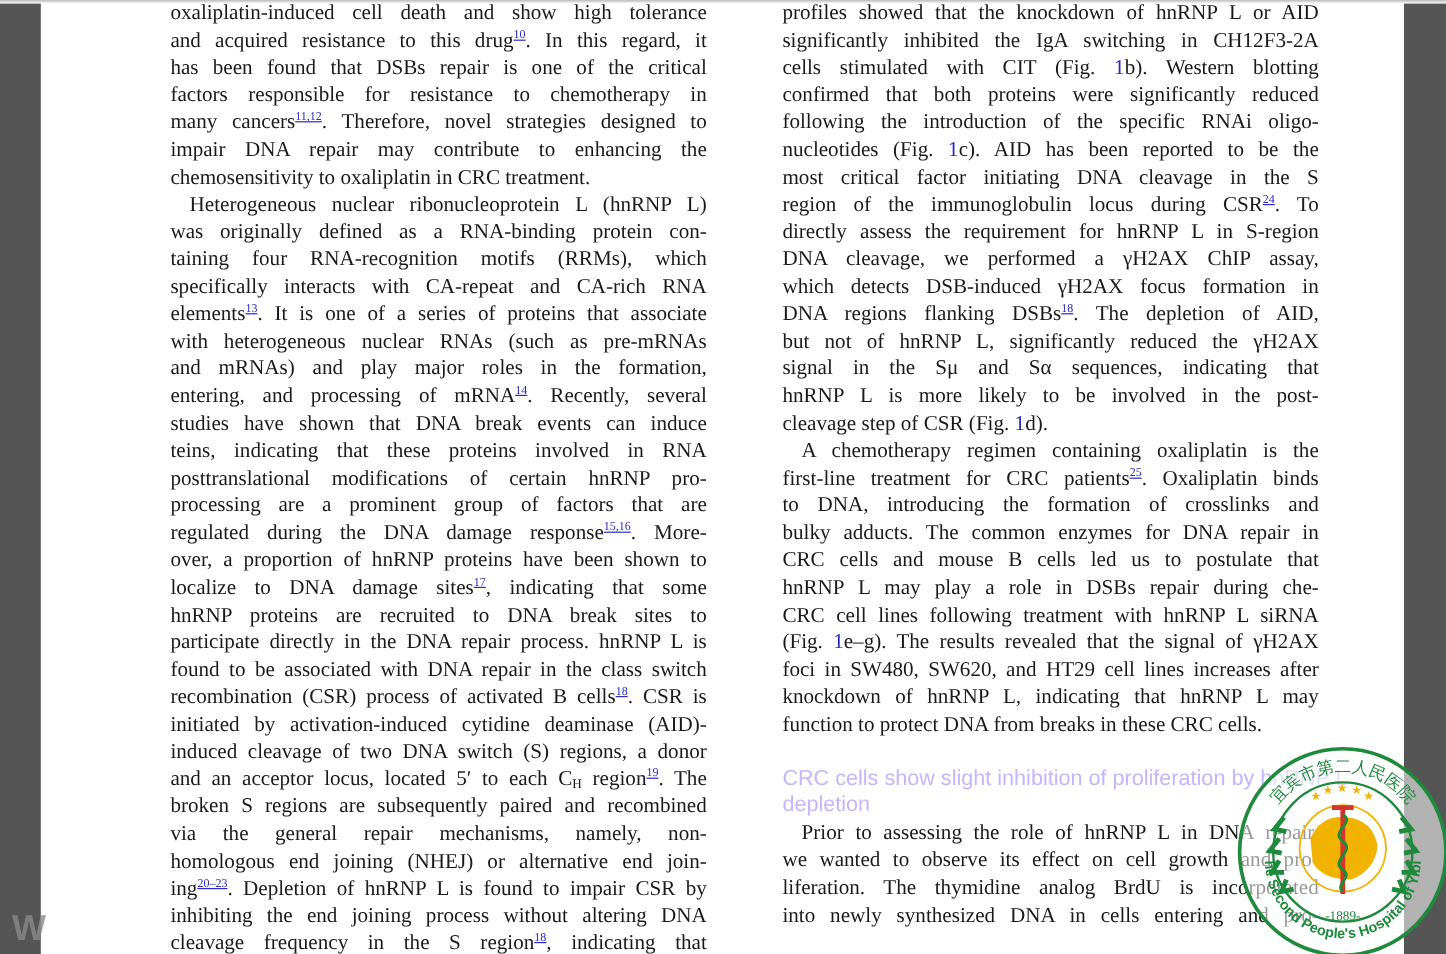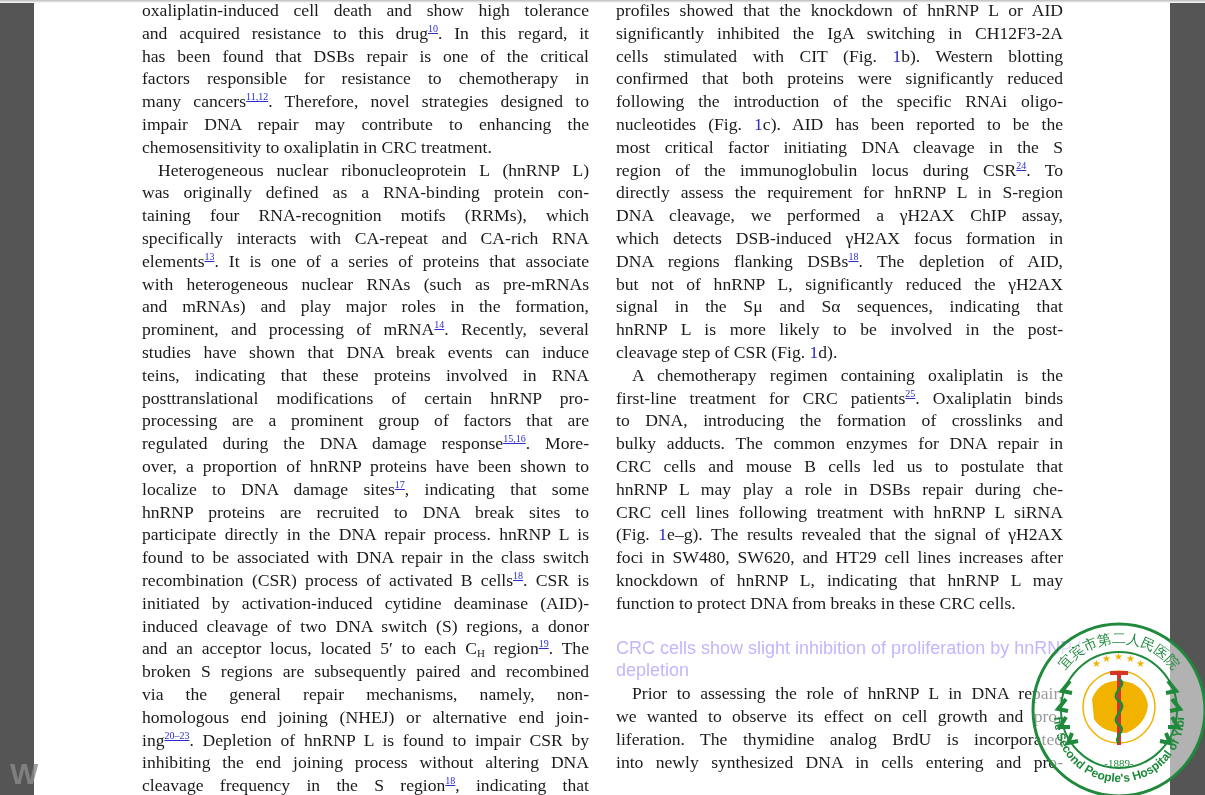--- a/index.html
+++ b/index.html
@@ -4,21 +4,21 @@
 <style>
   html, body { margin:0; padding:0; }
   body { width:1205px; height:795px; overflow:hidden; background:#525252; position:relative;
          font-family:"Liberation Serif", "DejaVu Serif", serif; }
   .gutter-left { position:absolute; left:0; top:0; width:34px; height:795px; background:#555; }
   .gutter-right { position:absolute; left:1170px; top:0; width:35px; height:795px; background:#555; }
   .page { position:absolute; left:34px; top:0; width:1136px; height:795px; background:#fff; }
   .topshade { position:absolute; left:0; top:0; width:1205px; height:3px; background:linear-gradient(#bbb,#fff); }
   .col { position:absolute; top:-1px; width:447px; color:#1a1a1a; font-size:17.6px; line-height:22.8px; }
   .col.left { left:142px; }
-  .col.right { left:616px; }
+  .col.right { left:652px; }
   .line { display:block; white-space:nowrap; text-align:justify; text-align-last:justify; height:22.8px; }
   .line.last { text-align-last:left; }
   .line.indent { padding-left:16px; }
   sup { color:#2b2bc9; font-size:10px; line-height:0; vertical-align:7px;text-decoration:underline; }
   .ref { color:#2b2bc9; }
   sub { font-size:11px; line-height:0; vertical-align:-3px; }
   .heading { font-family:"Liberation Sans", "DejaVu Sans", sans-serif; font-size:18px; font-weight:normal; color:#c4b5fd; }
   .gap { height:22px; display:block; }
   .watermark-w { position:absolute; left:10px; top:757px; font-family:"Liberation Sans", sans-serif; font-weight:bold; font-size:30px; color:#8a8a8a; opacity:.8; }
   .stamp { position:absolute; left:1030px; top:621px; width:178px; height:178px; }
@@ -39,21 +39,21 @@
     <span class="line"><span>many cancers</span><sup>11,12</sup><span>. Therefore, novel strategies designed to</span></span>
     <span class="line"><span>impair DNA repair may contribute to enhancing the</span></span>
     <span class="line last"><span>chemosensitivity to oxaliplatin in CRC treatment.</span></span>
     <span class="line indent"><span>Heterogeneous nuclear ribonucleoprotein L (hnRNP L)</span></span>
     <span class="line"><span>was originally defined as a RNA-binding protein con-</span></span>
     <span class="line"><span>taining four RNA-recognition motifs (RRMs), which</span></span>
     <span class="line"><span>specifically interacts with CA-repeat and CA-rich RNA</span></span>
     <span class="line"><span>elements</span><sup>13</sup><span>. It is one of a series of proteins that associate</span></span>
     <span class="line"><span>with heterogeneous nuclear RNAs (such as pre-mRNAs</span></span>
     <span class="line"><span>and mRNAs) and play major roles in the formation,</span></span>
-    <span class="line"><span>prominent, and processing of mRNA</span><sup>14</sup><span>. Recently, several</span></span>
+    <span class="line"><span>entering, and processing of mRNA</span><sup>14</sup><span>. Recently, several</span></span>
     <span class="line"><span>studies have shown that DNA break events can induce</span></span>
     <span class="line"><span>teins, indicating that these proteins involved in RNA</span></span>
     <span class="line"><span>posttranslational modifications of certain hnRNP pro-</span></span>
     <span class="line"><span>processing are a prominent group of factors that are</span></span>
     <span class="line"><span>regulated during the DNA damage response</span><sup>15,16</sup><span>. More-</span></span>
     <span class="line"><span>over, a proportion of hnRNP proteins have been shown to</span></span>
     <span class="line"><span>localize to DNA damage sites</span><sup>17</sup><span>, indicating that some</span></span>
     <span class="line"><span>hnRNP proteins are recruited to DNA break sites to</span></span>
     <span class="line"><span>participate directly in the DNA repair process. hnRNP L is</span></span>
     <span class="line"><span>found to be associated with DNA repair in the class switch</span></span>

